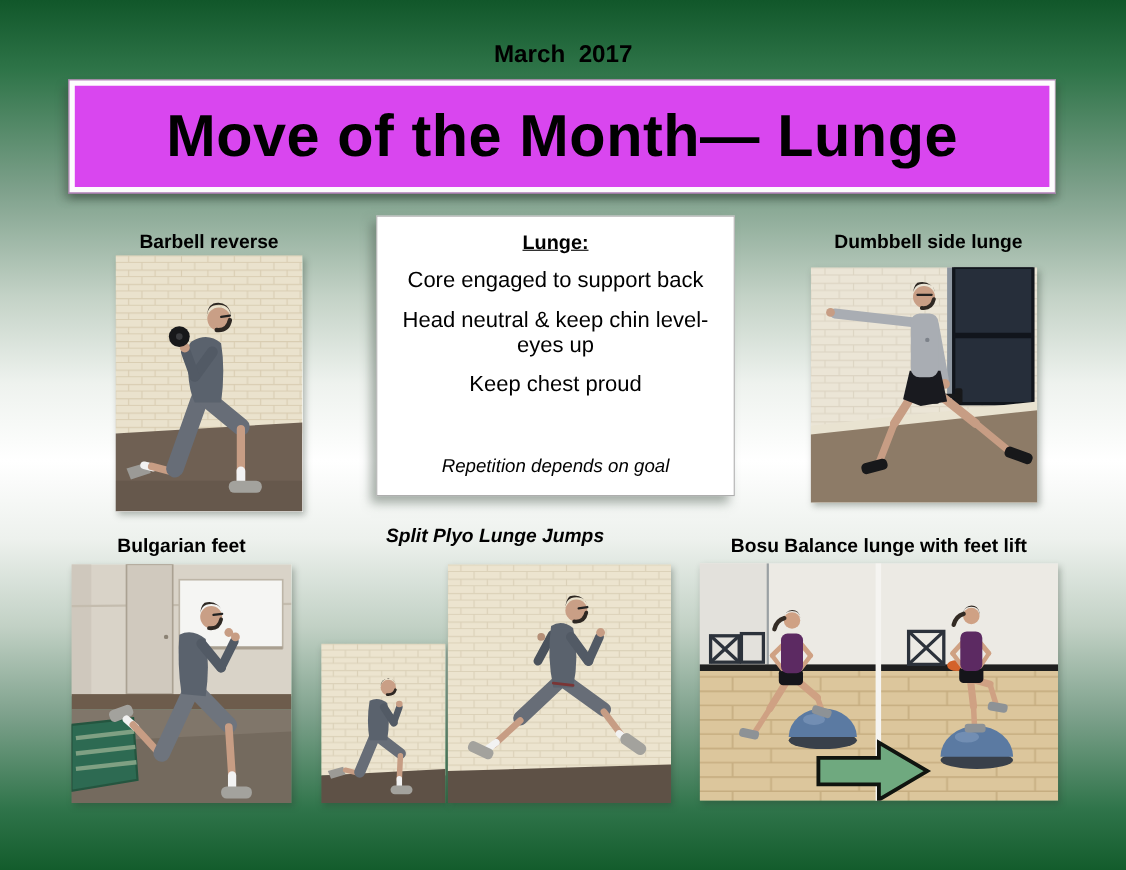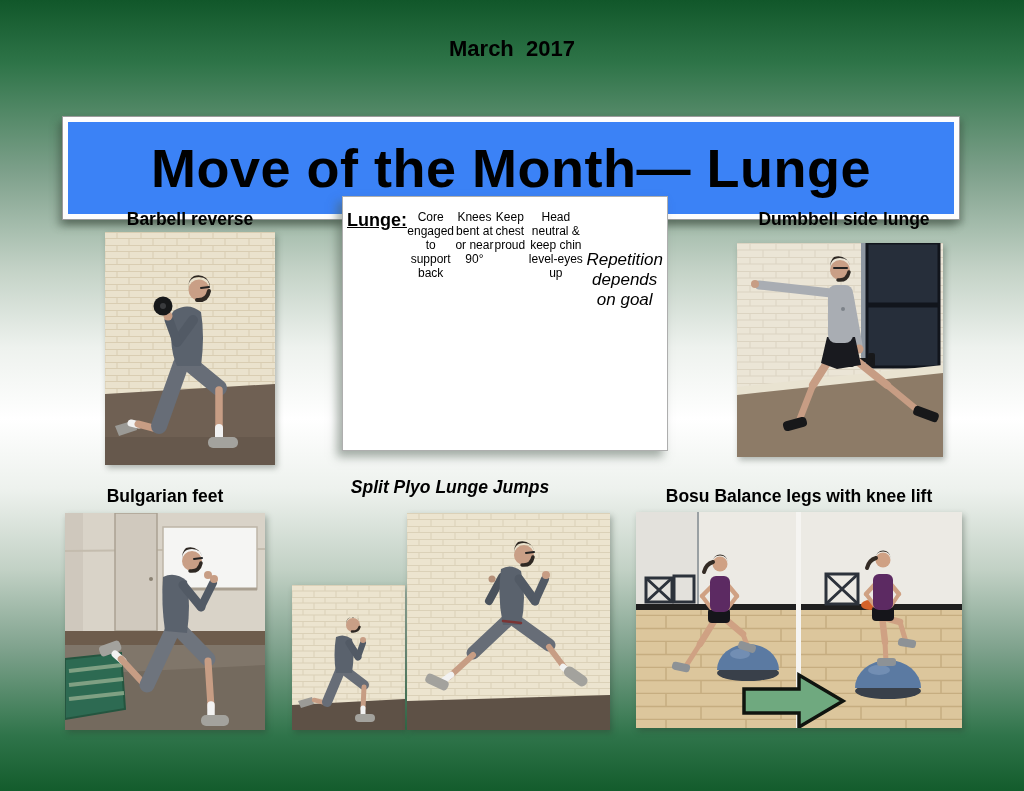--- a/index.html
+++ b/index.html
@@ -10,62 +10,61 @@
       #11572a 0%, #2e7448 8%, #7fa18c 22%, #c3d2c6 34%,
       #eef2ee 44%, #ffffff 53%, #edf1ed 62%, #c2d1c5 72%,
       #7fa28d 82%, #2f744a 93%, #135c2c 100%);
   }
   .date{
     position:absolute;top:36px;left:0;width:1024px;text-align:center;
     font-size:22px;font-weight:700;white-space:pre;
   }
   .title-box{
     position:absolute;left:62px;top:72px;width:896px;height:102px;
-    background:#3b82f6;border:1px solid #9b9b9b;
+    background:#d946ef;border:1px solid #9b9b9b;
     box-shadow:inset 0 0 0 5px #fdfdfd, -4px 6px 8px rgba(55,70,58,.45), 3px 4px 6px rgba(55,70,58,.35);
-    display:flex;align-items:center;justify-content:center;margin-top:44px;
+    display:flex;align-items:center;justify-content:center;
   }
   .title-box .t{font-size:54px;font-weight:700;letter-spacing:.5px;}
   .info-box{
     position:absolute;left:342px;top:196px;width:326px;height:255px;
     background:#ffffff;border:1px solid #aeaeae;
     box-shadow:-5px 6px 9px rgba(80,95,84,.5);
-    display:flex;flex-direction:row;justify-content:space-between;
+    display:flex;flex-direction:column;justify-content:space-between;
     padding:13px 4px 16px;box-sizing:border-box;text-align:center;
   }
   .info-box .hd{font-size:18px;font-weight:700;text-decoration:underline;}
-  .info-box .ln{font-size:12px;}
+  .info-box .ln{font-size:20px;}
   .info-box .nt{font-size:17px;font-style:italic;margin-top:40px;}
   .ex-label{position:absolute;font-size:17.5px;font-weight:700;text-align:center;}
   .photo{position:absolute;box-shadow:2px 3px 6px rgba(40,55,44,.35);}
   .photo svg{display:block;}
 </style>
 </head>
 <body>
 
 <div class="date">March  2017</div>
 
 <div class="title-box">
   <div class="t">Move of the Month— Lunge</div>
 </div>
 
 <div class="info-box">
   <div class="hd">Lunge:</div>
   <div class="ln">Core engaged to support back</div>
-  <div class="ln">Knees bent at or near 90°</div>
+  <div class="ln">Head neutral &amp; keep chin level-eyes up</div>
   <div class="ln">Keep chest proud</div>
-  <div class="ln">Head neutral &amp; keep chin level-eyes up</div>
   <div class="nt">Repetition depends on goal</div>
 </div>
 
 <div class="ex-label" style="left:105px;top:209px;width:170px;">Barbell reverse lunge</div>
 <div class="ex-label" style="left:741px;top:209px;width:206px;">Dumbbell side lunge</div>
 <div class="ex-label" style="left:65px;top:486px;width:200px;">Bulgarian feet</div>
 <div class="ex-label" style="left:337px;top:477px;width:226px;font-style:italic;">Split Plyo Lunge Jumps</div>
-<div class="ex-label" style="left:636px;top:486px;width:326px;">Bosu Balance legs with knee lift</div>
+<div class="ex-label" style="left:636px;top:486px;width:326px;">Bosu Balance lunge with feet lift</div>
 
 <div class="photo" style="left:105px;top:232px;width:170px;height:233px;">
 <svg width="170" height="233" viewBox="0 0 170 233">
   <defs>
     <pattern id="pbrickA" width="24" height="13" patternUnits="userSpaceOnUse">
       <rect width="24" height="13" fill="#eae2cd"></rect>
       <path d="M0,0.5 H24 M0,6.5 H24 M12,0 V6.5 M0,6.5 V13 M24,6.5 V13" stroke="#d9cdb2" stroke-width="1" fill="none"></path>
     </pattern>
   </defs>
   <g>

